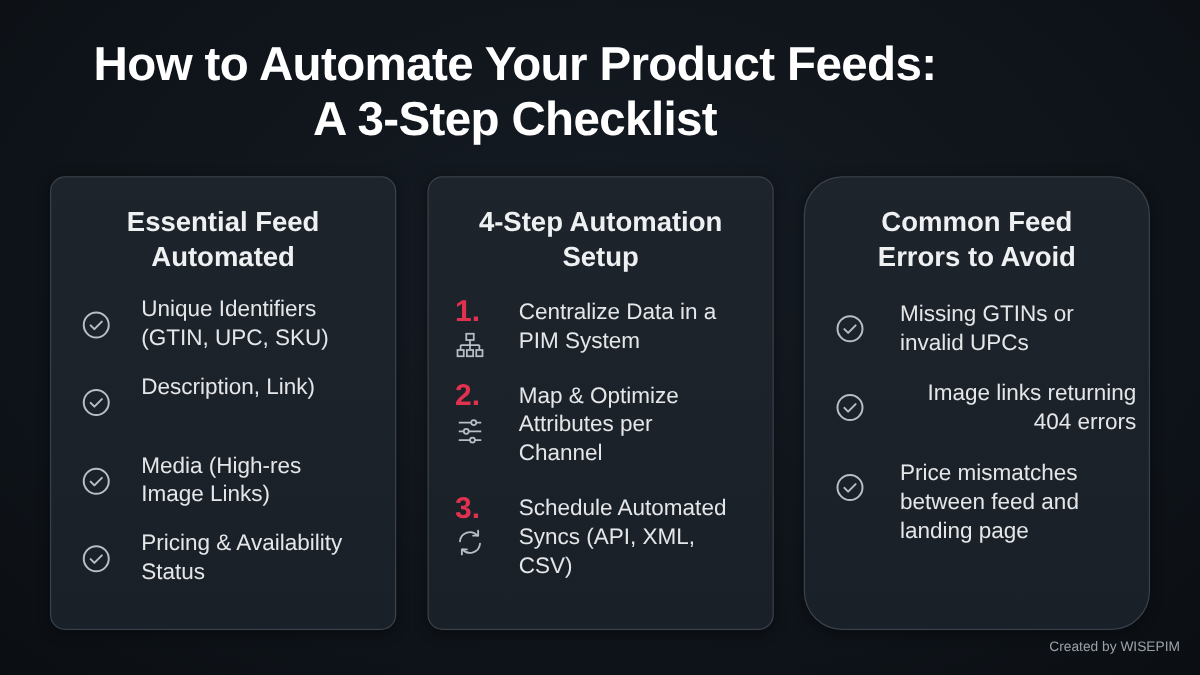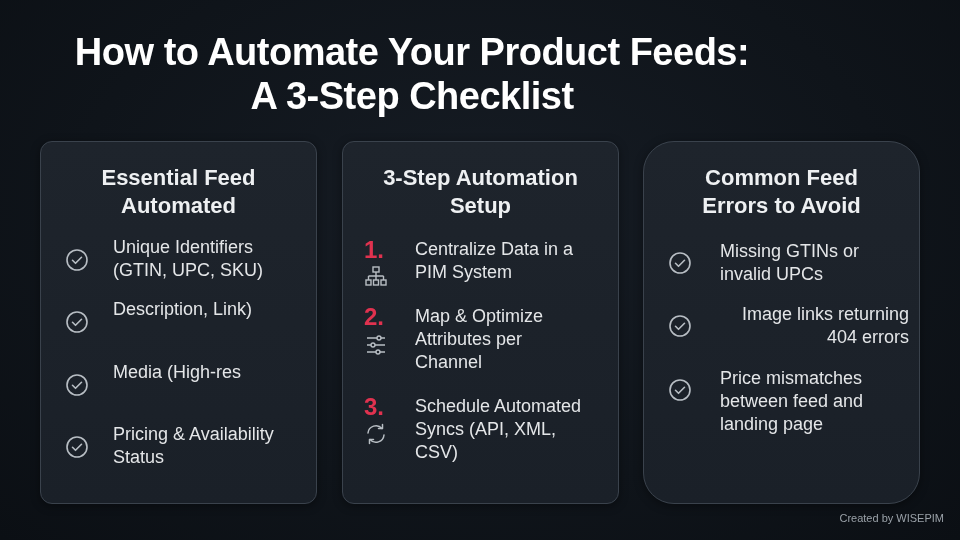--- a/index.html
+++ b/index.html
@@ -135,40 +135,41 @@
 
     <div class="item" style="top:219px;">
       <span class="icon-col check" style="top:12px;">
         <svg viewBox="0 0 24 24">
             <circle cx="12" cy="12" r="10" fill="none" stroke="#b8bec4" stroke-width="1.6"></circle>
             <path d="M7.5 12.3l3 3 6-6" fill="none" stroke="#b8bec4" stroke-width="1.6" stroke-linecap="round" stroke-linejoin="round"></path>
           </svg>
       </span>
       <div class="text">
         <span>Media (High-res</span>
+        <span>Image Links)</span>
       </div>
     </div>
 
     <div class="item" style="top:281px;">
       <span class="icon-col check" style="top:12px;">
         <svg viewBox="0 0 24 24">
             <circle cx="12" cy="12" r="10" fill="none" stroke="#b8bec4" stroke-width="1.6"></circle>
             <path d="M7.5 12.3l3 3 6-6" fill="none" stroke="#b8bec4" stroke-width="1.6" stroke-linecap="round" stroke-linejoin="round"></path>
           </svg>
       </span>
       <div class="text">
         <span>Pricing &amp; Availability</span>
         <span>Status</span>
       </div>
     </div>
   </div>
 
   <div class="card c2">
     <div class="card-title">
-      <span>3-Step Automation</span>
+      <span>4-Step Automation</span>
       <span>Setup</span>
     </div>
 
     <div class="item" style="top:96px;">
       <span class="step-num" style="top:0;">1.</span>
       <span class="step-icon" style="top:27px;">
         <svg viewBox="0 0 24 24" fill="none" stroke="#b8bec4" stroke-width="1.4">
             <rect x="9" y="2" width="6" height="5"></rect>
             <path d="M12 7v4M4.5 11h15M4.5 11v4M12 11v4M19.5 11v4"></path>
             <rect x="2" y="15" width="5" height="5"></rect>

